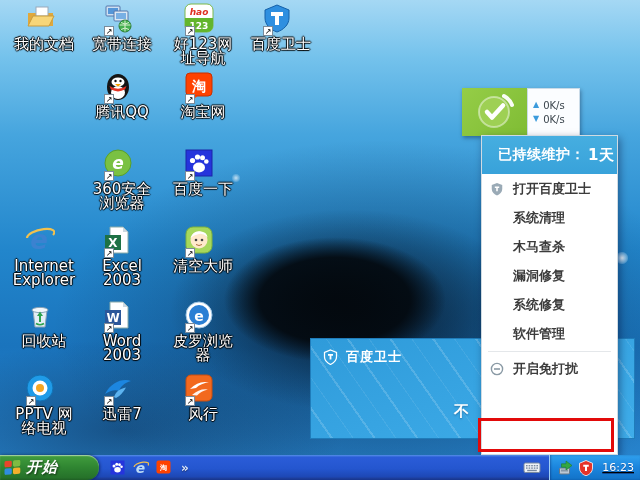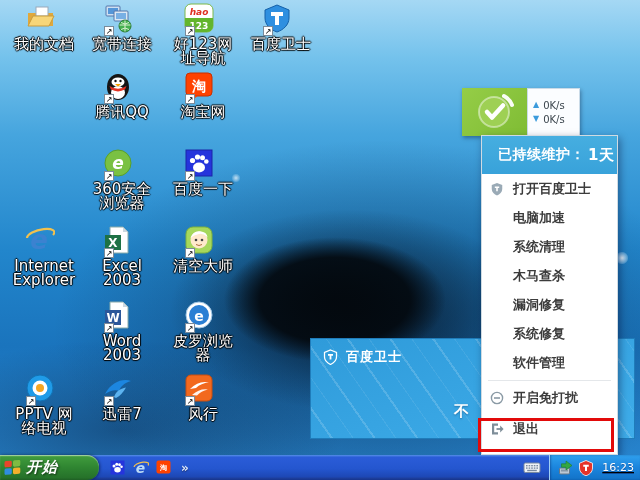--- a/index.html
+++ b/index.html
@@ -217,20 +217,31 @@
           <path d="M6.5 13 q2.5 -7.5 9.5 -6.8 q7 .7 7.5 6 q-4.5 -4.2 -8.5 -3.2 q-5.5 1 -8.5 4 z" fill="#fff"></path>
           <circle cx="12" cy="15" r="1.3" fill="#444"></circle>
           <circle cx="18" cy="15" r="1.3" fill="#444"></circle>
           <path d="M12 19.5 q3 2 6 0" stroke="#b07040" stroke-width="1" fill="none"></path>
         </svg>
       <span class="sc">↗</span>
     </div>
     <div class="lbl">清空大师</div>
   </div>
 
+  <div class="dicon" style="left:1px;top:300px">
+    <div class="art">
+      <svg width="30" height="30" viewBox="0 0 30 30">
+          <path d="M8 10 h14 l-2 17 h-10 z" fill="#e4eef6" stroke="#8aa4b8"></path>
+          <ellipse cx="15" cy="10" rx="8" ry="2.6" fill="#f2f8fc" stroke="#8aa4b8"></ellipse>
+          <path d="M12 16 l3 -4.5 3 4.5 h-2 v6 h-2 v-6 z" fill="#2ea44f"></path>
+          <path d="M11 23.5 q4 2.5 8 0" stroke="#2ea44f" stroke-width="1.6" fill="none"></path>
+        </svg>
+    </div>
+    <div class="lbl">回收站</div>
+  </div>
 
   <div class="dicon" style="left:79px;top:300px">
     <div class="art">
       <svg width="30" height="30" viewBox="0 0 30 30">
           <path d="M7 2 h13 l5 5 v21 H7 z" fill="#fff" stroke="#8aa"></path>
           <path d="M20 2 l5 5 h-5 z" fill="#ccd8e0"></path>
           <rect x="2" y="10" width="16" height="15" fill="#2b579a"></rect>
           <text x="10" y="22" font-size="12" font-weight="bold" fill="#fff" text-anchor="middle">W</text>
         </svg>
       <span class="sc">↗</span>
@@ -322,23 +333,20 @@
         <b class="hv">1天</b>
     </div>
     <div class="mi">
       <svg class="mico" viewBox="0 0 30 32">
           <path d="M15 2 L27 7 V16 C27 23 21 28 15 31 C9 28 3 23 3 16 V7 Z" fill="#9aaab6"></path>
           <path d="M10 10 h10 v3.5 h-3.2 v7.5 h-3.6 v-7.5 H10 z" fill="#fff"></path>
         </svg>
       <span>打开百度卫士</span>
     </div>
     <div class="mi">
-        <span>电脑加速</span>
-      </div>
-    <div class="mi">
         <span>系统清理</span>
       </div>
     <div class="mi">
         <span>木马查杀</span>
       </div>
     <div class="mi">
         <span>漏洞修复</span>
       </div>
     <div class="mi">
         <span>系统修复</span>
@@ -346,28 +354,20 @@
     <div class="mi">
         <span>软件管理</span>
       </div>
     <div class="sep"></div>
     <div class="mi dnd">
       <svg class="mico" viewBox="0 0 14 14">
           <circle cx="7" cy="7" r="5.6" fill="none" stroke="#8a9aa5" stroke-width="1.4"></circle>
           <rect x="4" y="6.2" width="6" height="1.6" fill="#8a9aa5"></rect>
         </svg>
       <span>开启免打扰</span>
-    </div>
-    <div class="mi exit">
-      <svg class="mico" viewBox="0 0 14 14">
-          <path d="M2 1.5 h6 v2.2 H4.2 v6.6 H8 v2.2 H2 z" fill="#7e8e99"></path>
-          <rect x="6.5" y="6.1" width="4.5" height="1.8" fill="#7e8e99"></rect>
-          <path d="M10.2 3.4 L13.6 7 L10.2 10.6 z" fill="#7e8e99"></path>
-        </svg>
-      <span>退出</span>
     </div>
     <div class="redbox"></div>
   </div>
 
   <div class="taskbar">
     <div class="start">
       <svg width="17" height="15" viewBox="0 0 17 15" style="transform:skewY(-5deg)">
           <rect x="0.5" y="0.5" width="7.3" height="6.3" rx="1.5" fill="#e8452c"></rect>
           <rect x="9" y="0.5" width="7.3" height="6.3" rx="1.5" fill="#7fbc42"></rect>
           <rect x="0.5" y="8" width="7.3" height="6.3" rx="1.5" fill="#2f8de0"></rect>

